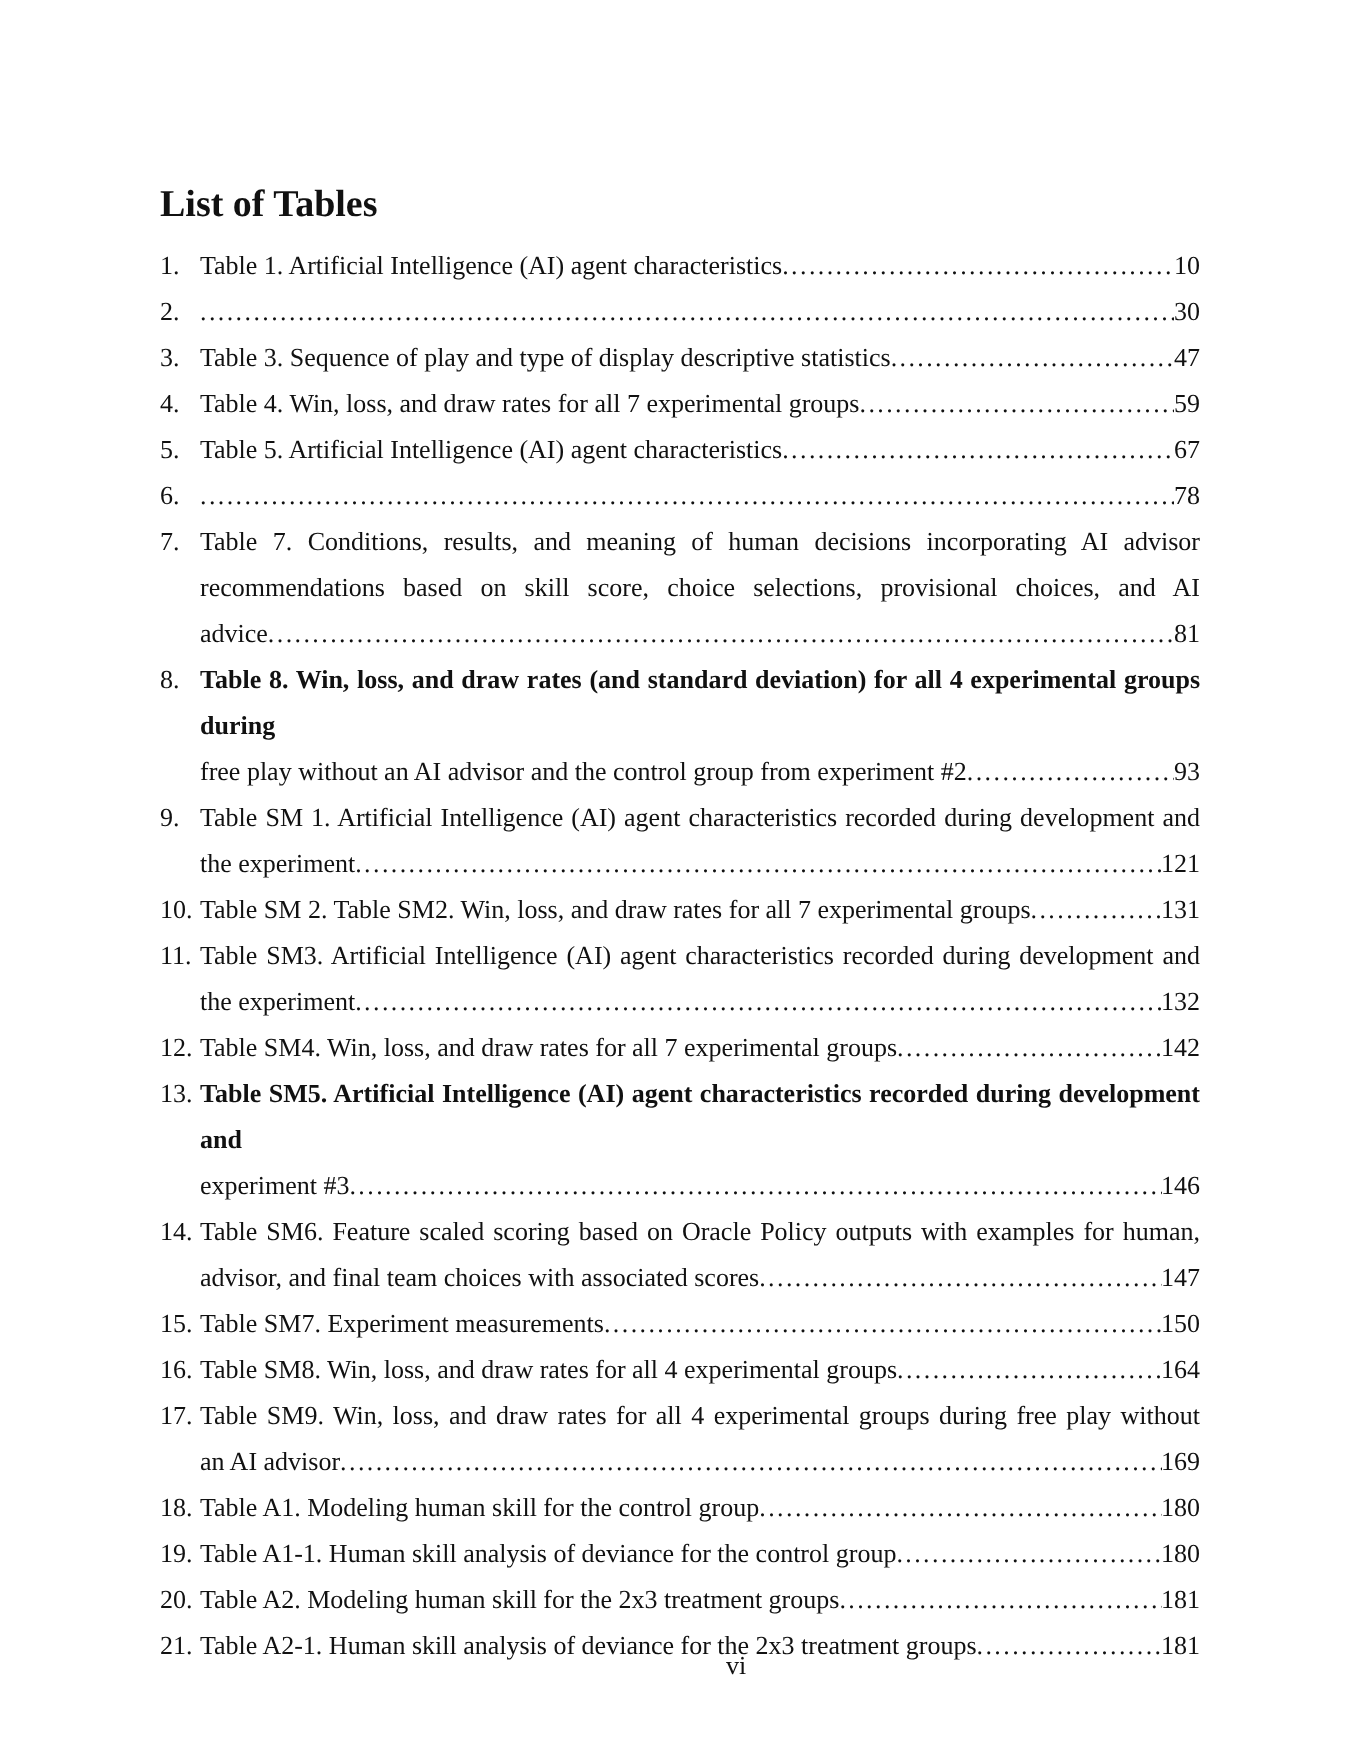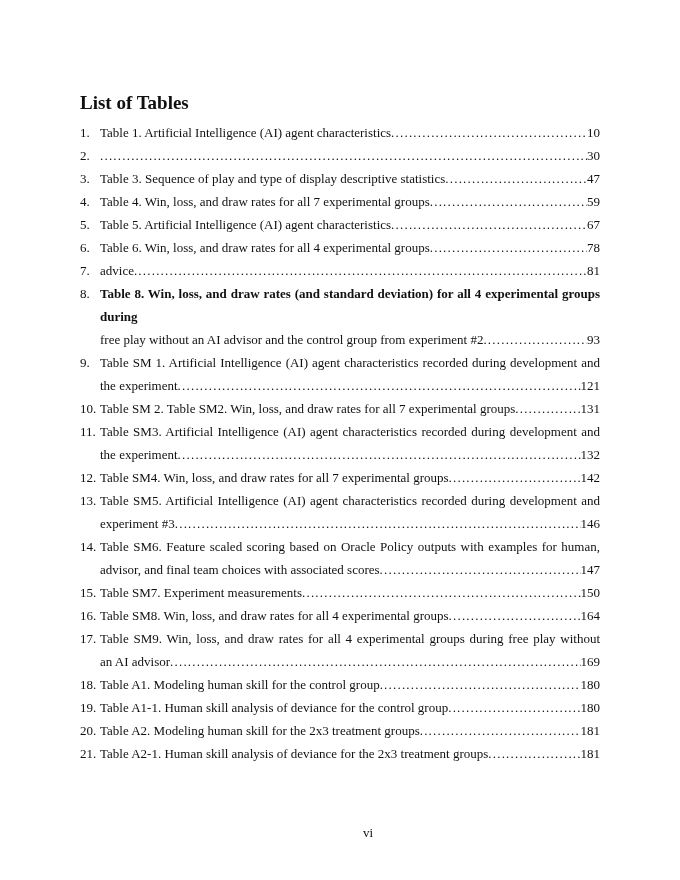--- a/index.html
+++ b/index.html
@@ -51,27 +51,27 @@
       <span class="page">59</span>
     </li>
   <li class="toc-item single">
       <span class="num">5.</span>
       <span class="entry">Table 5. Artificial Intelligence (AI) agent characteristics</span>
       <span class="dots">..................................................................................................................................................................................................</span>
       <span class="page">67</span>
     </li>
   <li class="toc-item single">
       <span class="num">6.</span>
-      <span class="entry">Table 6. Win, loss, and draw rates for all 4 experimental groups</span>
       <span class="dots">..................................................................................................................................................................................................</span>
       <span class="page">78</span>
     </li>
 
   <li class="toc-item multi">
       <span class="num">7.</span>
+      <div class="entry" style="text-align-last: justify;">Table 7. Conditions, results, and meaning of human decisions incorporating AI advisor recommendations based on skill score, choice selections, provisional choices, and AI</div>
       <div class="last">
         <span>advice </span>
         <span class="dots">..................................................................................................................................................................................................</span>
         <span class="page">81</span>
       </div>
     </li>
 
   <li class="toc-item multi">
       <span class="num">8.</span>
       <div class="entry" style="text-align-last: justify; font-weight: bold;">Table 8. Win, loss, and draw rates (and standard deviation) for all 4 experimental groups during</div>
@@ -111,21 +111,21 @@
 
   <li class="toc-item single">
       <span class="num">12.</span>
       <span class="entry">Table SM4. Win, loss, and draw rates for all 7 experimental groups</span>
       <span class="dots">..................................................................................................................................................................................................</span>
       <span class="page">142</span>
     </li>
 
   <li class="toc-item multi">
       <span class="num">13.</span>
-      <div class="entry" style="text-align-last: justify;">Table SM5. Artificial Intelligence (AI) agent characteristics recorded during development and</div>
+      <div class="entry" style="text-align-last: justify; font-weight: bold;">Table SM5. Artificial Intelligence (AI) agent characteristics recorded during development and</div>
       <div class="last">
         <span>experiment #3</span>
         <span class="dots">..................................................................................................................................................................................................</span>
         <span class="page">146</span>
       </div>
     </li>
 
   <li class="toc-item multi">
       <span class="num">14.</span>
       <div class="entry" style="text-align-last: justify;">Table SM6. Feature scaled scoring based on Oracle Policy outputs with examples for human,</div>

